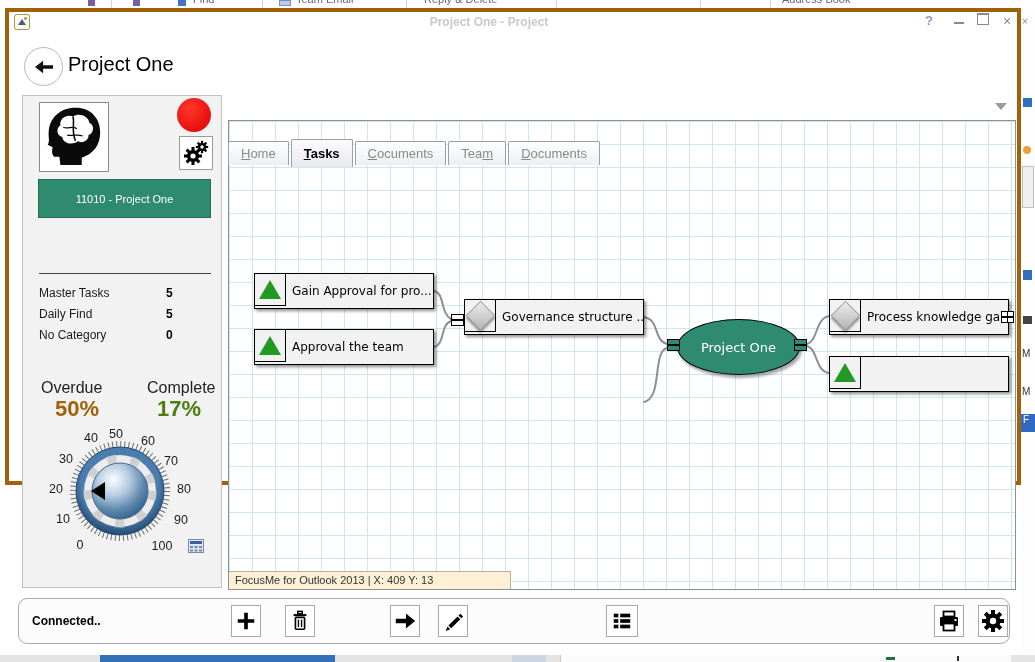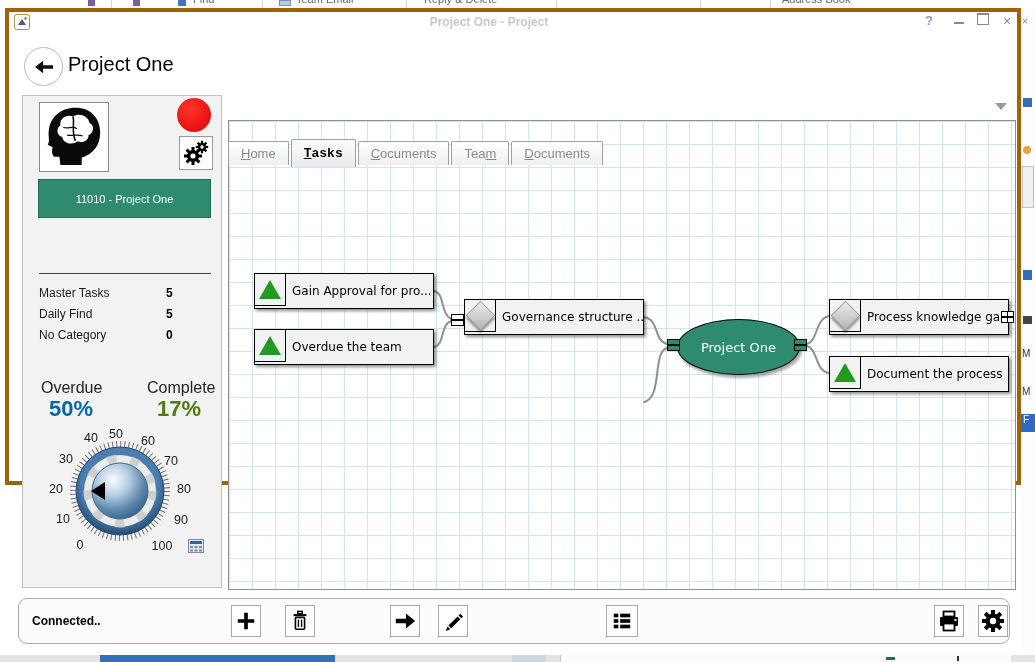--- a/index.html
+++ b/index.html
@@ -44,21 +44,21 @@
   .pct-label{position:absolute;font-size:16px;color:#222;}
   .pct-value{position:absolute;font-size:22px;font-weight:bold;}
   .gauge-wrap{position:absolute;left:8px;top:330px;width:184px;height:155px;}
   .calc-btn{position:absolute;left:165px;top:443px;width:16px;height:14px;}
   
   .tabs{position:absolute;left:219px;top:81px;height:28px;display:flex;align-items:center;z-index:3;margin-top:46px;}
   .tab{height:23px;line-height:23px;padding:0 12px;margin-right:2px;font-size:13px;color:#8a8a8a;
        background:linear-gradient(#ffffff,#edeff3);border:1px solid #98a0ad;border-bottom:none;
        border-radius:2px 2px 0 0;cursor:default;}
   .tab.active{height:27px;line-height:27px;font-weight:bold;color:#000;
-       background:linear-gradient(#fbfbfc,#e9eaee);position:relative;z-index:4;font-family:Liberation Mono, monospace;}
+       background:linear-gradient(#fbfbfc,#e9eaee);position:relative;z-index:4;}
   .u{text-decoration:underline;}
   .tab-dd{position:absolute;left:986px;top:91px;width:0;height:0;border-left:6px solid transparent;
           border-right:6px solid transparent;border-top:7px solid #9a9a9a;}
   
   .panel{position:absolute;left:219px;top:108px;width:786px;height:468px;background:#fff;
          border:1px solid #8f8f8f;box-sizing:content-box;overflow:hidden;
          background-image:linear-gradient(#cde6f1 1px,transparent 1px),
                           linear-gradient(90deg,#cde6f1 1px,transparent 1px);
          background-size:23px 23px;}
   .wires{position:absolute;left:0;top:0;}
@@ -196,21 +196,21 @@
       <span>Daily Find</span>
       <span class="val">5</span>
     </div>
     <div class="stat-row" style="top:232px">
       <span>No Category</span>
       <span class="val">0</span>
     </div>
 
     <div class="pct-label" style="left:18px;top:283px">Overdue</div>
     <div class="pct-label" style="left:124px;top:283px">Complete</div>
-    <div class="pct-value" style="left:26px;top:300px;color:#0369a1">50%</div>
+    <div class="pct-value" style="left:32px;top:300px;color:#a16207">50%</div>
     <div class="pct-value" style="left:134px;top:300px;color:#4d7c0f">17%</div>
 
     <div class="gauge-wrap">
       <svg width="184" height="155" viewBox="0 0 184 155">
         <defs>
           <radialGradient id="sph" cx="38%" cy="30%" r="78%">
             <stop offset="0%" stop-color="#fafdff"></stop>
               <stop offset="35%" stop-color="#b9cfe3"></stop>
             <stop offset="70%" stop-color="#5d87ad"></stop>
               <stop offset="100%" stop-color="#2e5c85"></stop>
@@ -281,50 +281,50 @@
     <div class="node" style="left:25px;top:152px;width:180px">
       <div class="icon-cell">
           <div class="tri"></div>
         </div>
       <div class="node-label">Gain Approval for pro...</div>
     </div>
     <div class="node" style="left:25px;top:208px;width:180px">
       <div class="icon-cell">
           <div class="tri"></div>
         </div>
-      <div class="node-label">Overdue the team</div>
+      <div class="node-label">Approval the team</div>
     </div>
     <div class="node" style="left:235px;top:178px;width:180px">
       <div class="icon-cell">
           <div class="diamond"></div>
         </div>
       <div class="node-label">Governance structure ...</div>
     </div>
     <div class="node" style="left:600px;top:178px;width:180px">
       <div class="icon-cell">
           <div class="diamond"></div>
         </div>
       <div class="node-label">Process knowledge ga...</div>
     </div>
     <div class="node" style="left:600px;top:235px;width:180px">
       <div class="icon-cell">
           <div class="tri"></div>
         </div>
-      <div class="node-label">Document the process</div>
     </div>
 
     <div class="ellipse">
       <span>Project One</span>
     </div>
 
     <div class="anchor" style="left:222px;top:193px"></div>
     <div class="anchor green" style="left:438px;top:218px"></div>
     <div class="anchor green" style="left:565px;top:218px"></div>
     <div class="anchor plus" style="left:772px;top:190px"></div>
 
+    <div class="panel-status">FocusMe for Outlook 2013 | X: 409 Y: 13</div>
   </div>
 
   <div class="toolbar">
     <div class="conn-label">Connected..</div>
 
     <div class="tb-btn" style="left:212px">
       <svg width="22" height="22" viewBox="0 0 24 24">
         <path d="M10,3 h4 v7 h7 v4 h-7 v7 h-4 v-7 h-7 v-4 h7 z" fill="#000"></path>
       </svg>
     </div>

